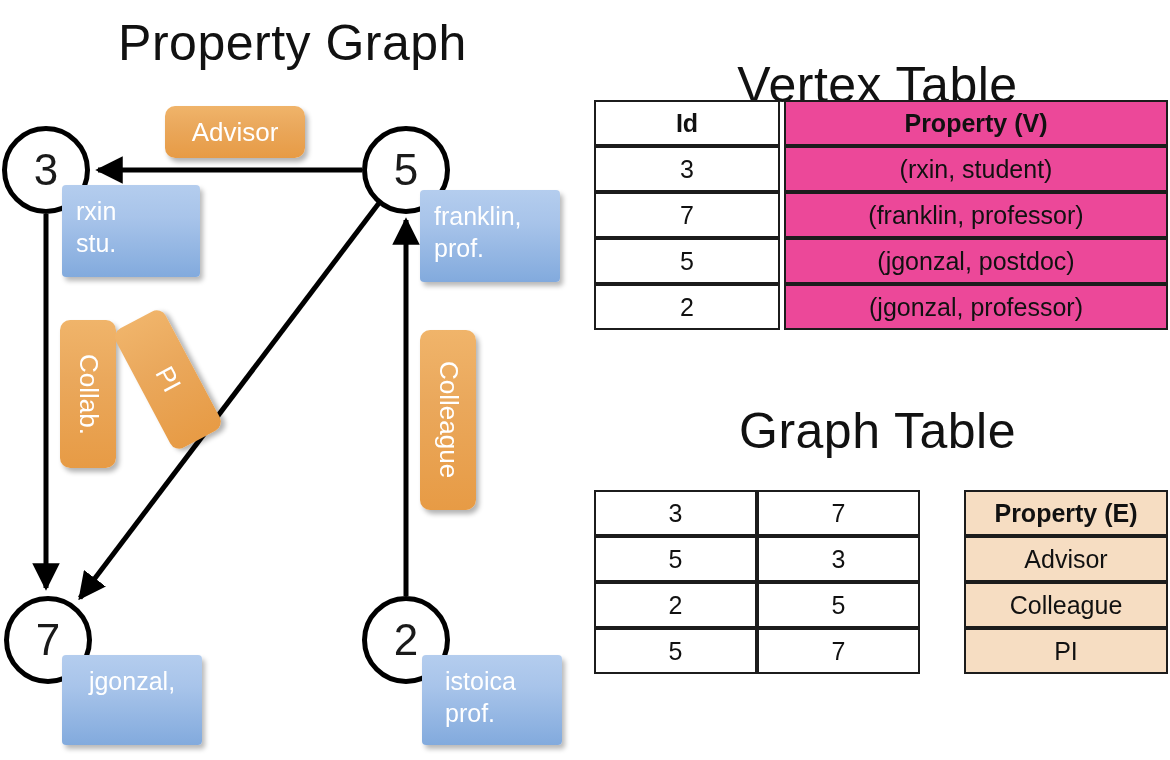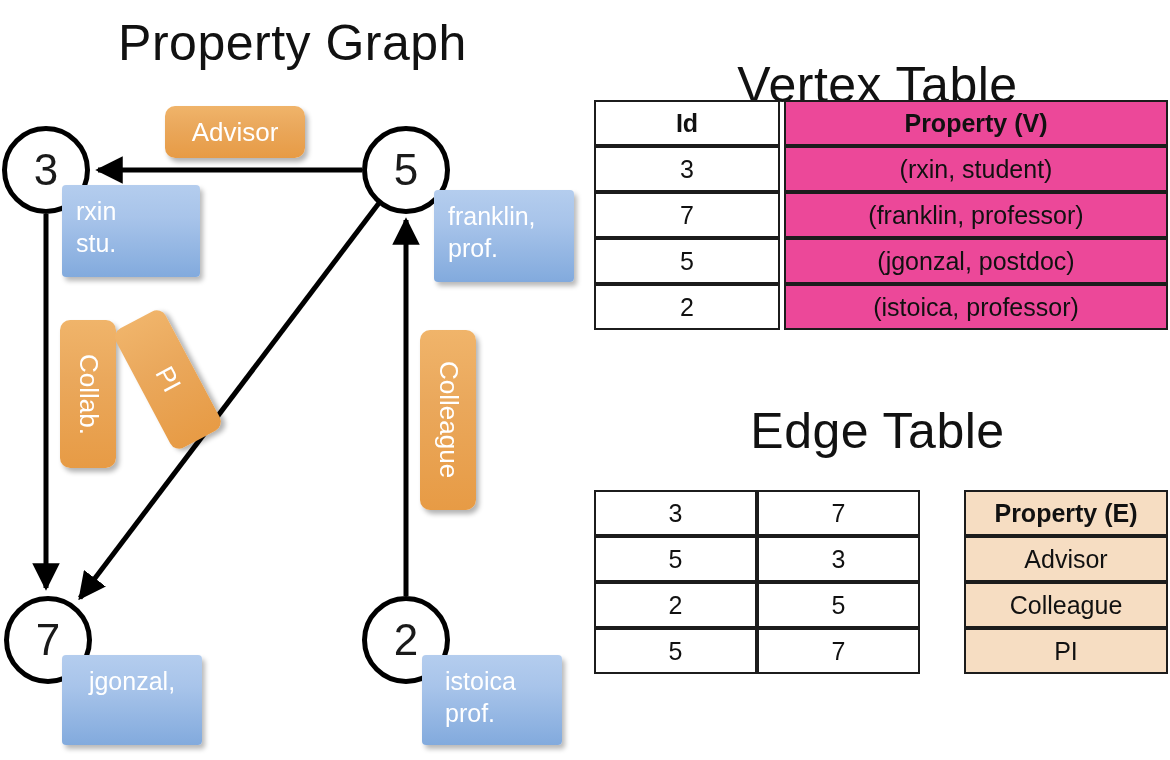--- a/index.html
+++ b/index.html
@@ -75,21 +75,21 @@
     color: #ffffff;
     font-family: "Liberation Sans", sans-serif;
     font-weight: 300;
     font-size: 25px;
     line-height: 1.28;
     padding: 10px 14px;
     box-sizing: border-box;
     z-index: 6;
   }
   #prop-rxin      { left: 62px;  top: 185px; width: 138px; height: 92px; }
-  #prop-franklin  { left: 434px; top: 190px; width: 140px; height: 92px; }
+  #prop-franklin  { left: 420px; top: 190px; width: 140px; height: 92px; }
   #prop-jgonzal   { left: 62px;  top: 655px; width: 140px; height: 90px; text-align: center; }
   #prop-istoica   { left: 422px; top: 655px; width: 140px; height: 90px; padding-left: 23px; }
 
   
   .edge-label {
     position: absolute;
     border-radius: 10px;
     background: linear-gradient(180deg, #f0b46a 0%, #eaa85c 40%, #e79b45 100%);
     box-shadow: 3px 4px 5px rgba(0,0,0,0.3);
     color: #ffffff;
@@ -164,21 +164,21 @@
   .tbl col.c-id   { width: 186px; }
   .tbl col.c-prop { width: 384px; }
   .tbl col.c-src  { width: 163px; }
   .tbl col.c-eprop{ width: 244px; }
 </style>
 </head>
 <body>
 
 <div class="title" id="title-property-graph">Property Graph</div>
 <div class="title" id="title-vertex-table">Vertex Table</div>
-<div class="title" id="title-edge-table">Edge Table</div>
+<div class="title" id="title-edge-table">Graph Table</div>
 
 <div id="graph-panel">
 
   <svg id="graph-svg" viewBox="0 0 585 760">
     <defs>
       <marker id="arrow" viewBox="0 0 10 10" refX="9" refY="5" markerWidth="5.5" markerHeight="5.5" orient="auto-start-reverse">
         <path d="M 0 0 L 10 5 L 0 10 z" fill="#000000"></path>
       </marker>
     </defs>
 
@@ -268,21 +268,21 @@
     <tr>
         <td>(rxin, student)</td>
       </tr>
     <tr>
         <td>(franklin, professor)</td>
       </tr>
     <tr>
         <td>(jgonzal, postdoc)</td>
       </tr>
     <tr>
-        <td>(istoica, professor)</td>
+        <td>(jgonzal, professor)</td>
       </tr>
   </tbody>
 </table>
 
 <table class="tbl" id="edge-src-dst-table">
   <colgroup>
       <col class="c-src">
       <col class="c-src">
     </colgroup>
   <tbody>

